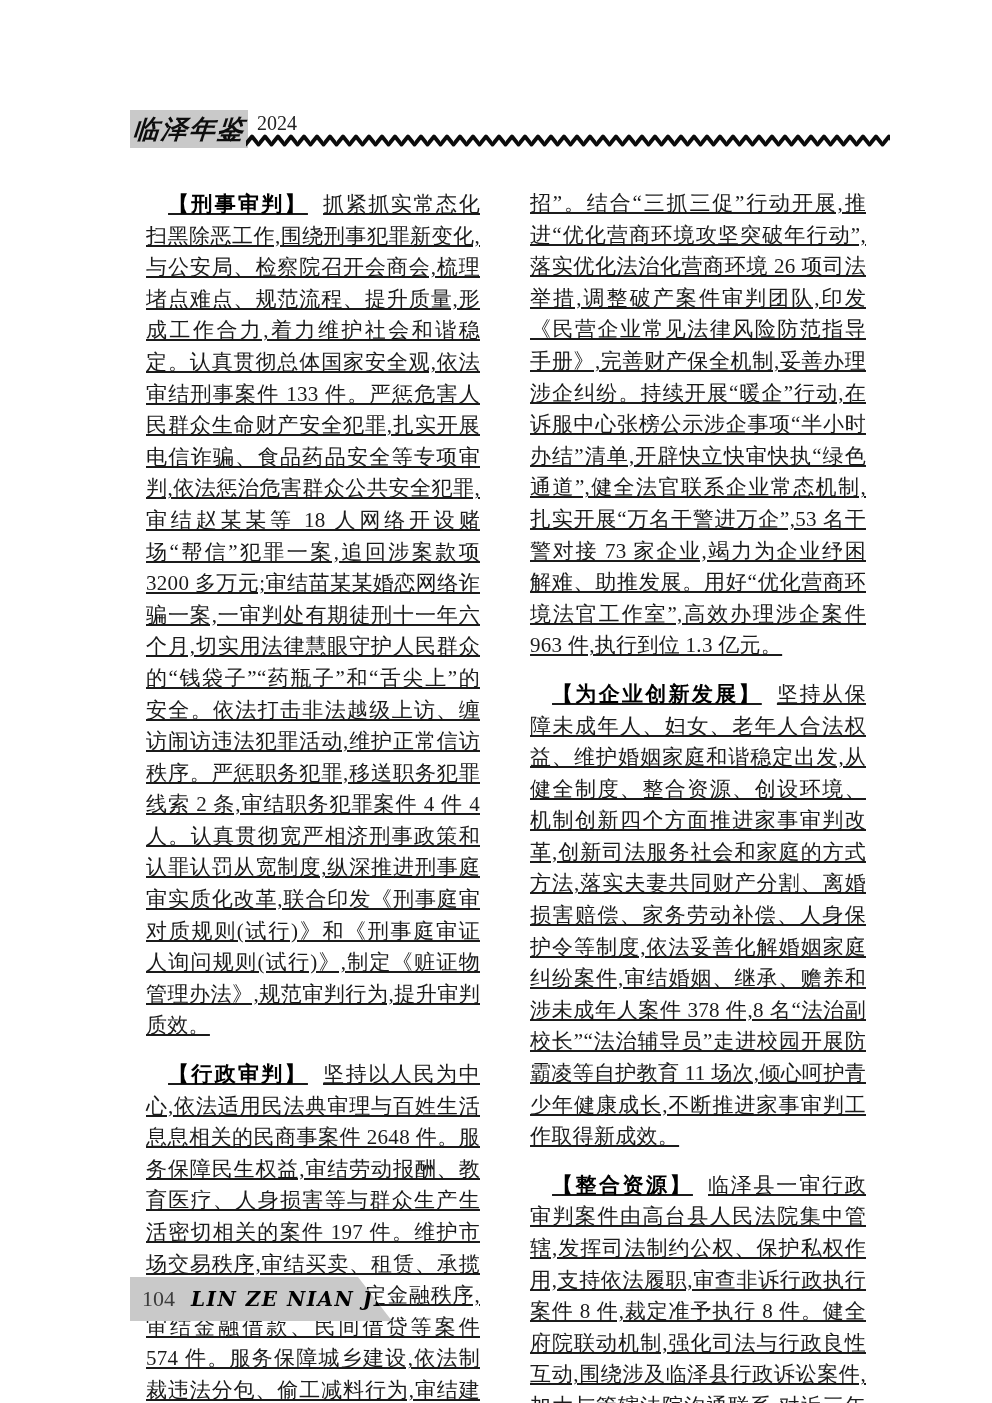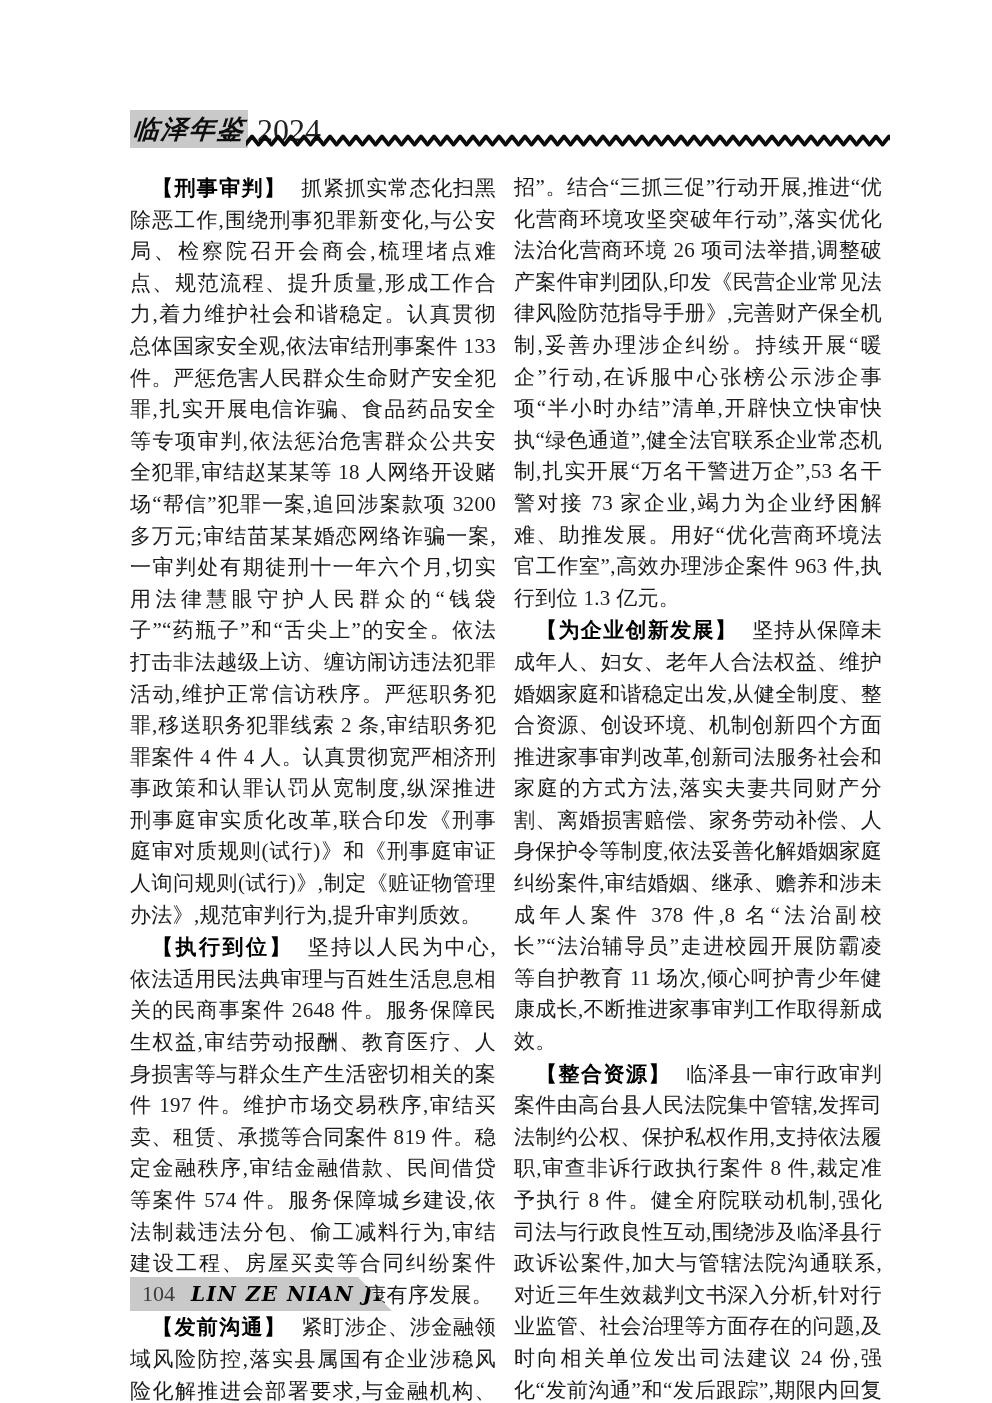--- a/index.html
+++ b/index.html
@@ -23,47 +23,47 @@
   .logo-text {
     font-family: "DejaVu Serif", serif;
     font-weight: bold; font-style: italic;
     font-size: 26px; color: #0d0d0d;
     letter-spacing: 2px;
     transform: skewX(-4deg);
     white-space: nowrap;
   }
   .year {
     position: absolute; left: 257px; top: 112px;
-    font-size: 32px; color: #222;
+    font-size: 20px; color: #222;
     font-family: "Liberation Serif", serif;
   }
   .wave { position: absolute; left: 246px; top: 133px; }
 
   
   .col {
     position: absolute; top: 172px;
     font-size: 21px; line-height: 31.6px;
     text-align: justify;
     letter-spacing: 0.3px;
   }
   .col-left  { left: 130px; width: 366px; }
   .col-right { left: 514px; width: 368px; }
-  .para { margin: 0; padding: 0; text-indent: 1.05em; }
+  .para { margin: 16px; padding: 0; text-indent: 1.05em; text-decoration: underline; }
   .para.cont { text-indent: 0; }
   .sec-label {
     font-family: "Liberation Sans", "DejaVu Sans", sans-serif;
     font-weight: bold; color: #000;
     letter-spacing: 1px;
     margin-right: 0.72em;
   }
 
   
   .footer-banner {
     position: absolute; left: 130px; top: 1277px;
-    width: 262px; height: 34px;
+    width: 262px; height: 44px;
     background: #c9c9c9;
     clip-path: polygon(0 0, 228px 0, 262px 100%, 0 100%);
     display: flex; align-items: center;
   }
   .page-num {
     font-family: "Liberation Serif", serif;
     font-size: 22px; color: #3c3c3c;
     margin-left: 12px;
   }
   .journal {
@@ -93,21 +93,21 @@
       </defs>
       <rect x="0" y="0" width="644" height="14" fill="url(#wavepat)"></rect>
     </svg>
   </div>
 
   <section class="col col-left">
     <p class="para">
       <b class="sec-label">【刑事审判】</b><span>抓紧抓实常态化扫黑除恶工作,围绕刑事犯罪新变化,与公安局、检察院召开会商会,梳理堵点难点、规范流程、提升质量,形成工作合力,着力维护社会和谐稳定。认真贯彻总体国家安全观,依法审结刑事案件 133 件。严惩危害人民群众生命财产安全犯罪,扎实开展电信诈骗、食品药品安全等专项审判,依法惩治危害群众公共安全犯罪,审结赵某某等 18 人网络开设赌场“帮信”犯罪一案,追回涉案款项 3200 多万元;审结苗某某婚恋网络诈骗一案,一审判处有期徒刑十一年六个月,切实用法律慧眼守护人民群众的“钱袋子”“药瓶子”和“舌尖上”的安全。依法打击非法越级上访、缠访闹访违法犯罪活动,维护正常信访秩序。严惩职务犯罪,移送职务犯罪线索 2 条,审结职务犯罪案件 4 件 4 人。认真贯彻宽严相济刑事政策和认罪认罚从宽制度,纵深推进刑事庭审实质化改革,联合印发《刑事庭审对质规则(试行)》和《刑事庭审证人询问规则(试行)》,制定《赃证物管理办法》,规范审判行为,提升审判质效。</span>
     </p>
     <p class="para">
-      <b class="sec-label">【执行到位】</b><span>坚持以人民为中心,依法适用民法典审理与百姓生活息息相关的民商事案件 2648 件。服务保障民生权益,审结劳动报酬、教育医疗、人身损害等与群众生产生活密切相关的案件 197 件。维护市场交易秩序,审结买卖、租赁、承揽等合同案件 819 件。稳定金融秩序,审结金融借款、民间借贷等案件 574 件。服务保障城乡建设,依法制裁违法分包、偷工减料行为,审结建设工程、房屋买卖等合同纠纷案件 128 件,引导房地产行业健康有序发展。</span>
+      <b class="sec-label">【行政审判】</b><span>坚持以人民为中心,依法适用民法典审理与百姓生活息息相关的民商事案件 2648 件。服务保障民生权益,审结劳动报酬、教育医疗、人身损害等与群众生产生活密切相关的案件 197 件。维护市场交易秩序,审结买卖、租赁、承揽等合同案件 819 件。稳定金融秩序,审结金融借款、民间借贷等案件 574 件。服务保障城乡建设,依法制裁违法分包、偷工减料行为,审结建设工程、房屋买卖等合同纠纷案件 128 件,引导房地产行业健康有序发展。</span>
     </p>
     <p class="para">
       <b class="sec-label">【发前沟通】</b><span>紧盯涉企、涉金融领域风险防控,落实县属国有企业涉稳风险化解推进会部署要求,与金融机构、民营企业座谈会商,帮助查找问题根源,为企业创新发展“把脉支</span>
     </p>
   </section>
 
   <section class="col col-right">
     <p class="para cont">
       <span>招”。结合“三抓三促”行动开展,推进“优化营商环境攻坚突破年行动”,落实优化法治化营商环境 26 项司法举措,调整破产案件审判团队,印发《民营企业常见法律风险防范指导手册》,完善财产保全机制,妥善办理涉企纠纷。持续开展“暖企”行动,在诉服中心张榜公示涉企事项“半小时办结”清单,开辟快立快审快执“绿色通道”,健全法官联系企业常态机制,扎实开展“万名干警进万企”,53 名干警对接 73 家企业,竭力为企业纾困解难、助推发展。用好“优化营商环境法官工作室”,高效办理涉企案件 963 件,执行到位 1.3 亿元。</span>
     </p>

